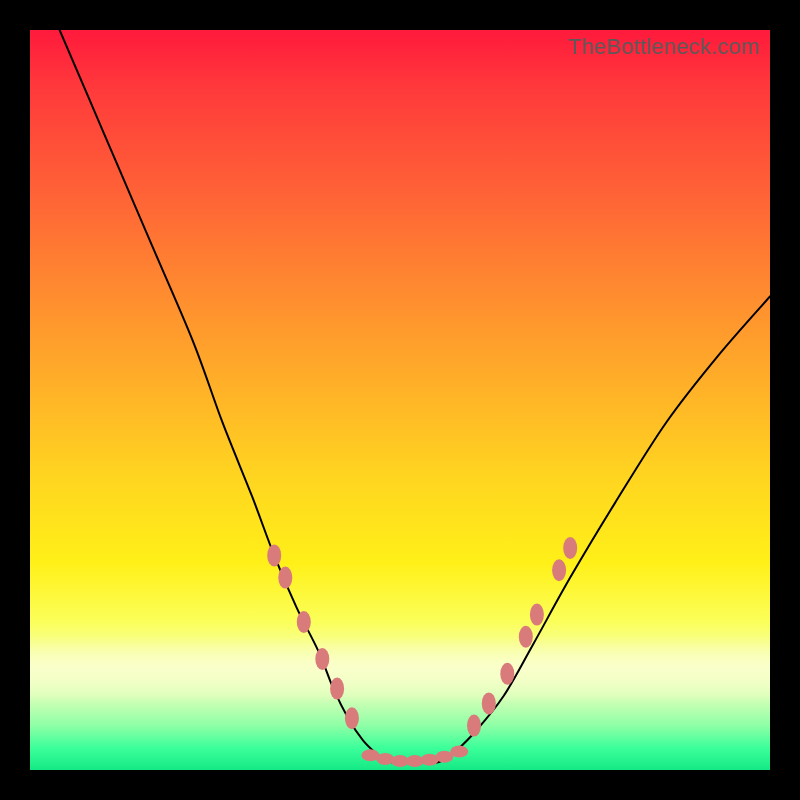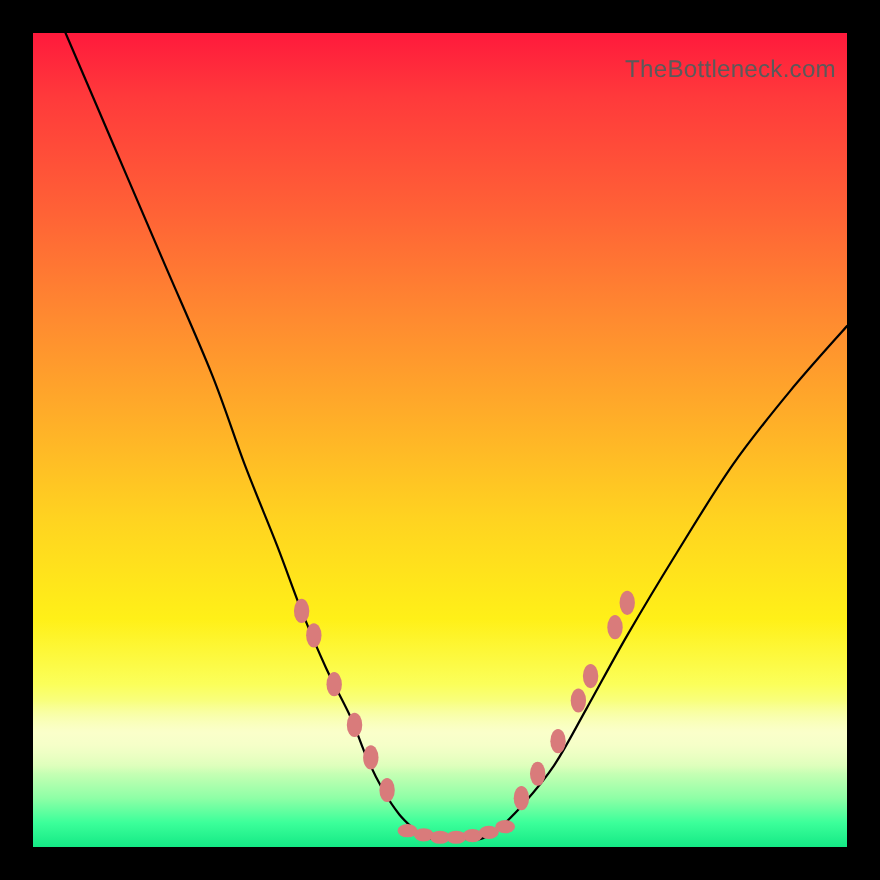--- a/index.html
+++ b/index.html
@@ -55,21 +55,21 @@
     background: linear-gradient(
       to bottom,
       rgba(255,255,255,0.0) 0%,
       rgba(255,255,210,0.55) 40%,
       rgba(255,255,210,0.55) 60%,
       rgba(255,255,255,0.0) 100%
     );
   }
   .watermark {
     position: absolute;
-    top: 20px;
+    top: 4px;
     right: 10px;
     color: #5a5a5a;
     font-size: 22px;
     letter-spacing: 0.2px;
     font-weight: 500;
     user-select: none;
   }
   svg.curves {
     position: absolute;
     inset: 0;

